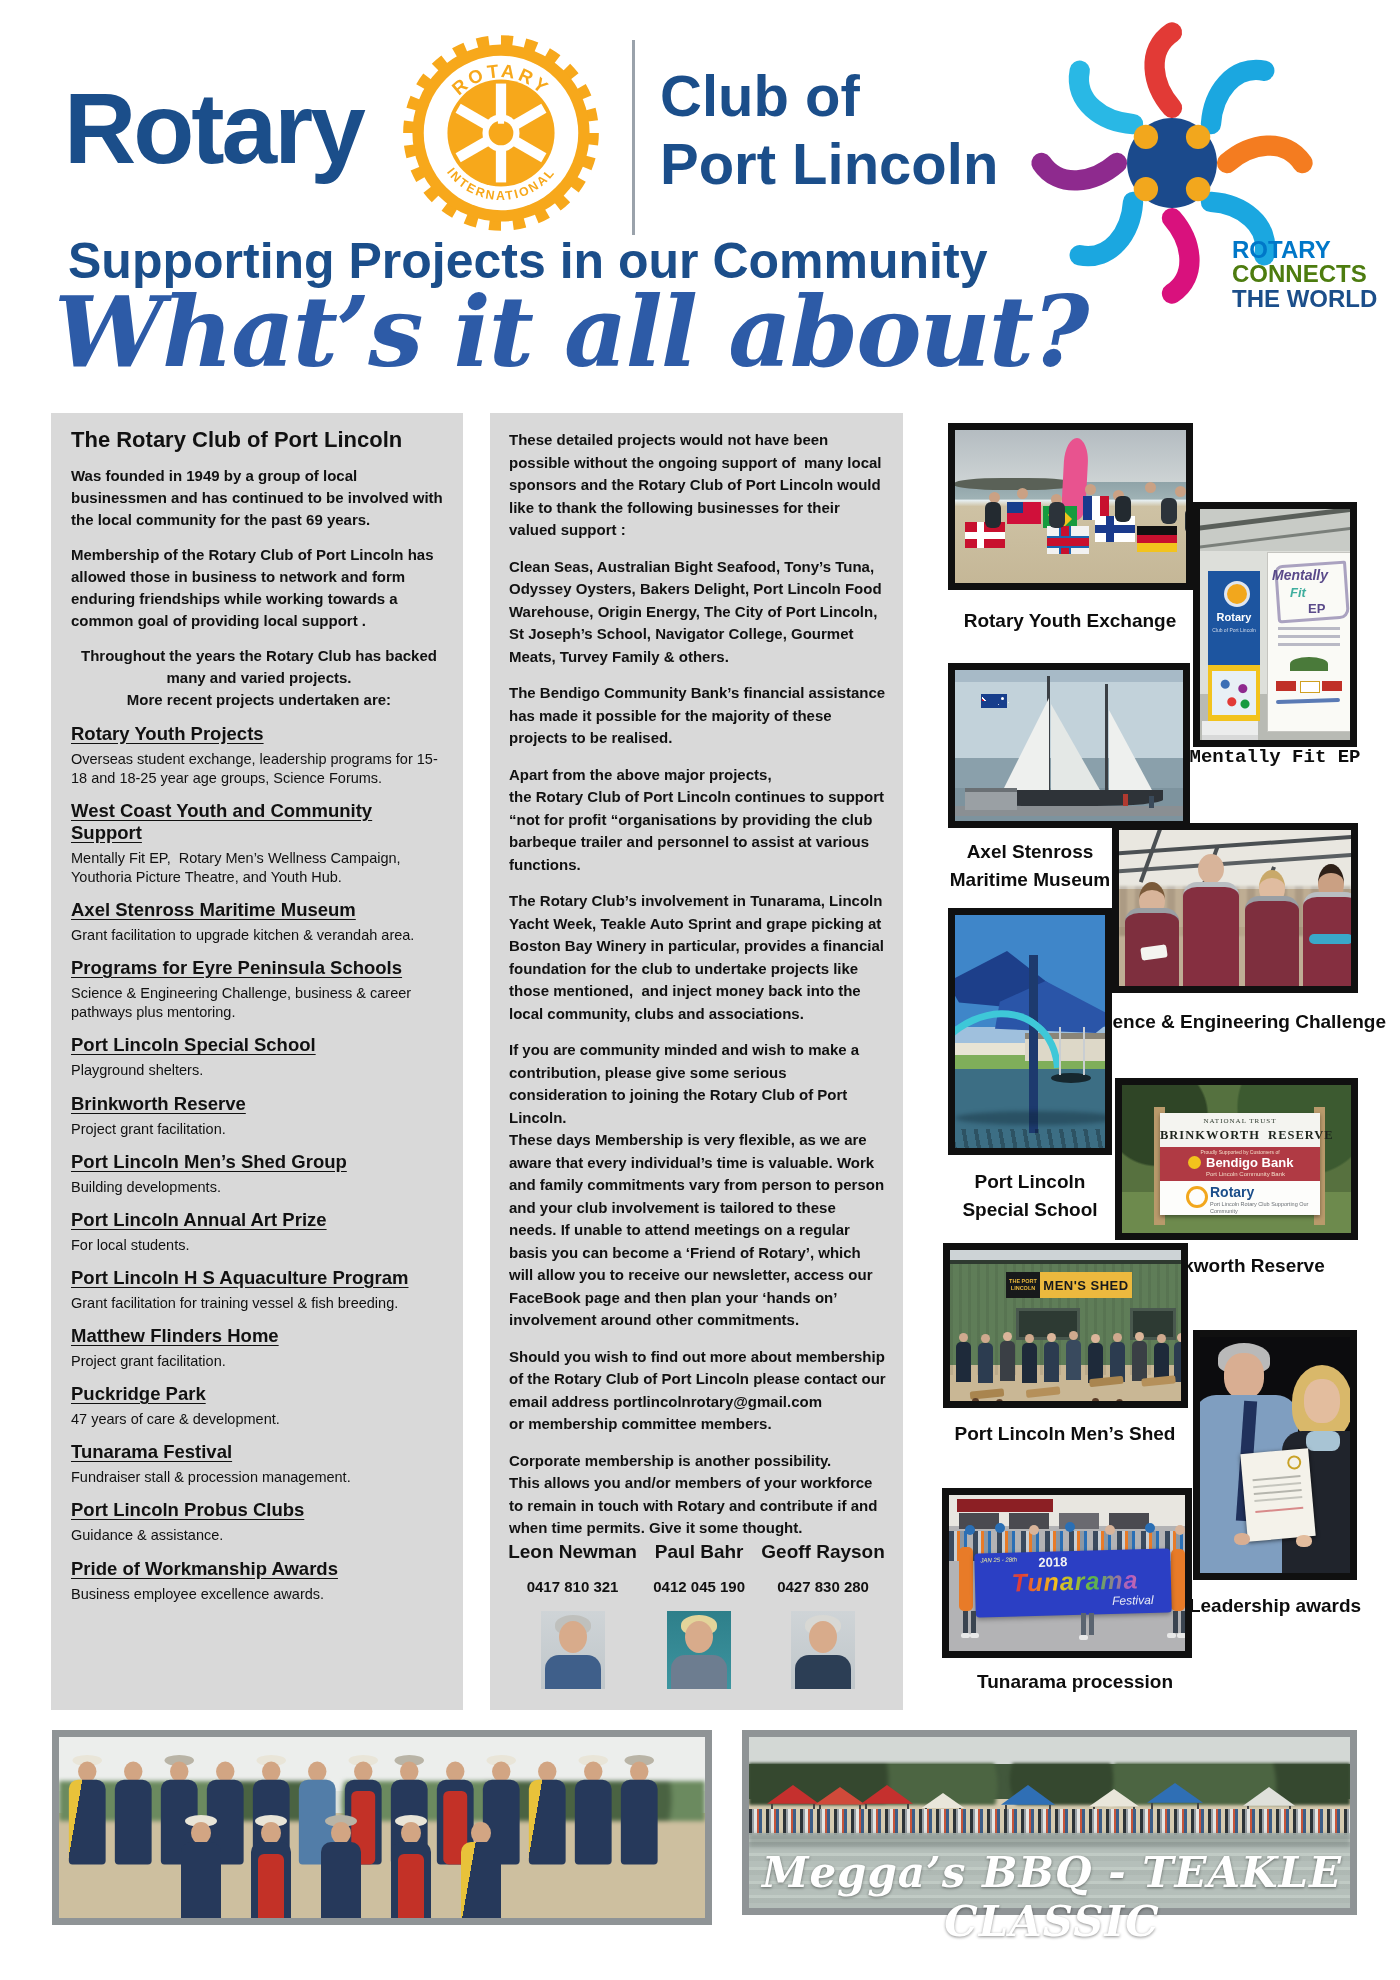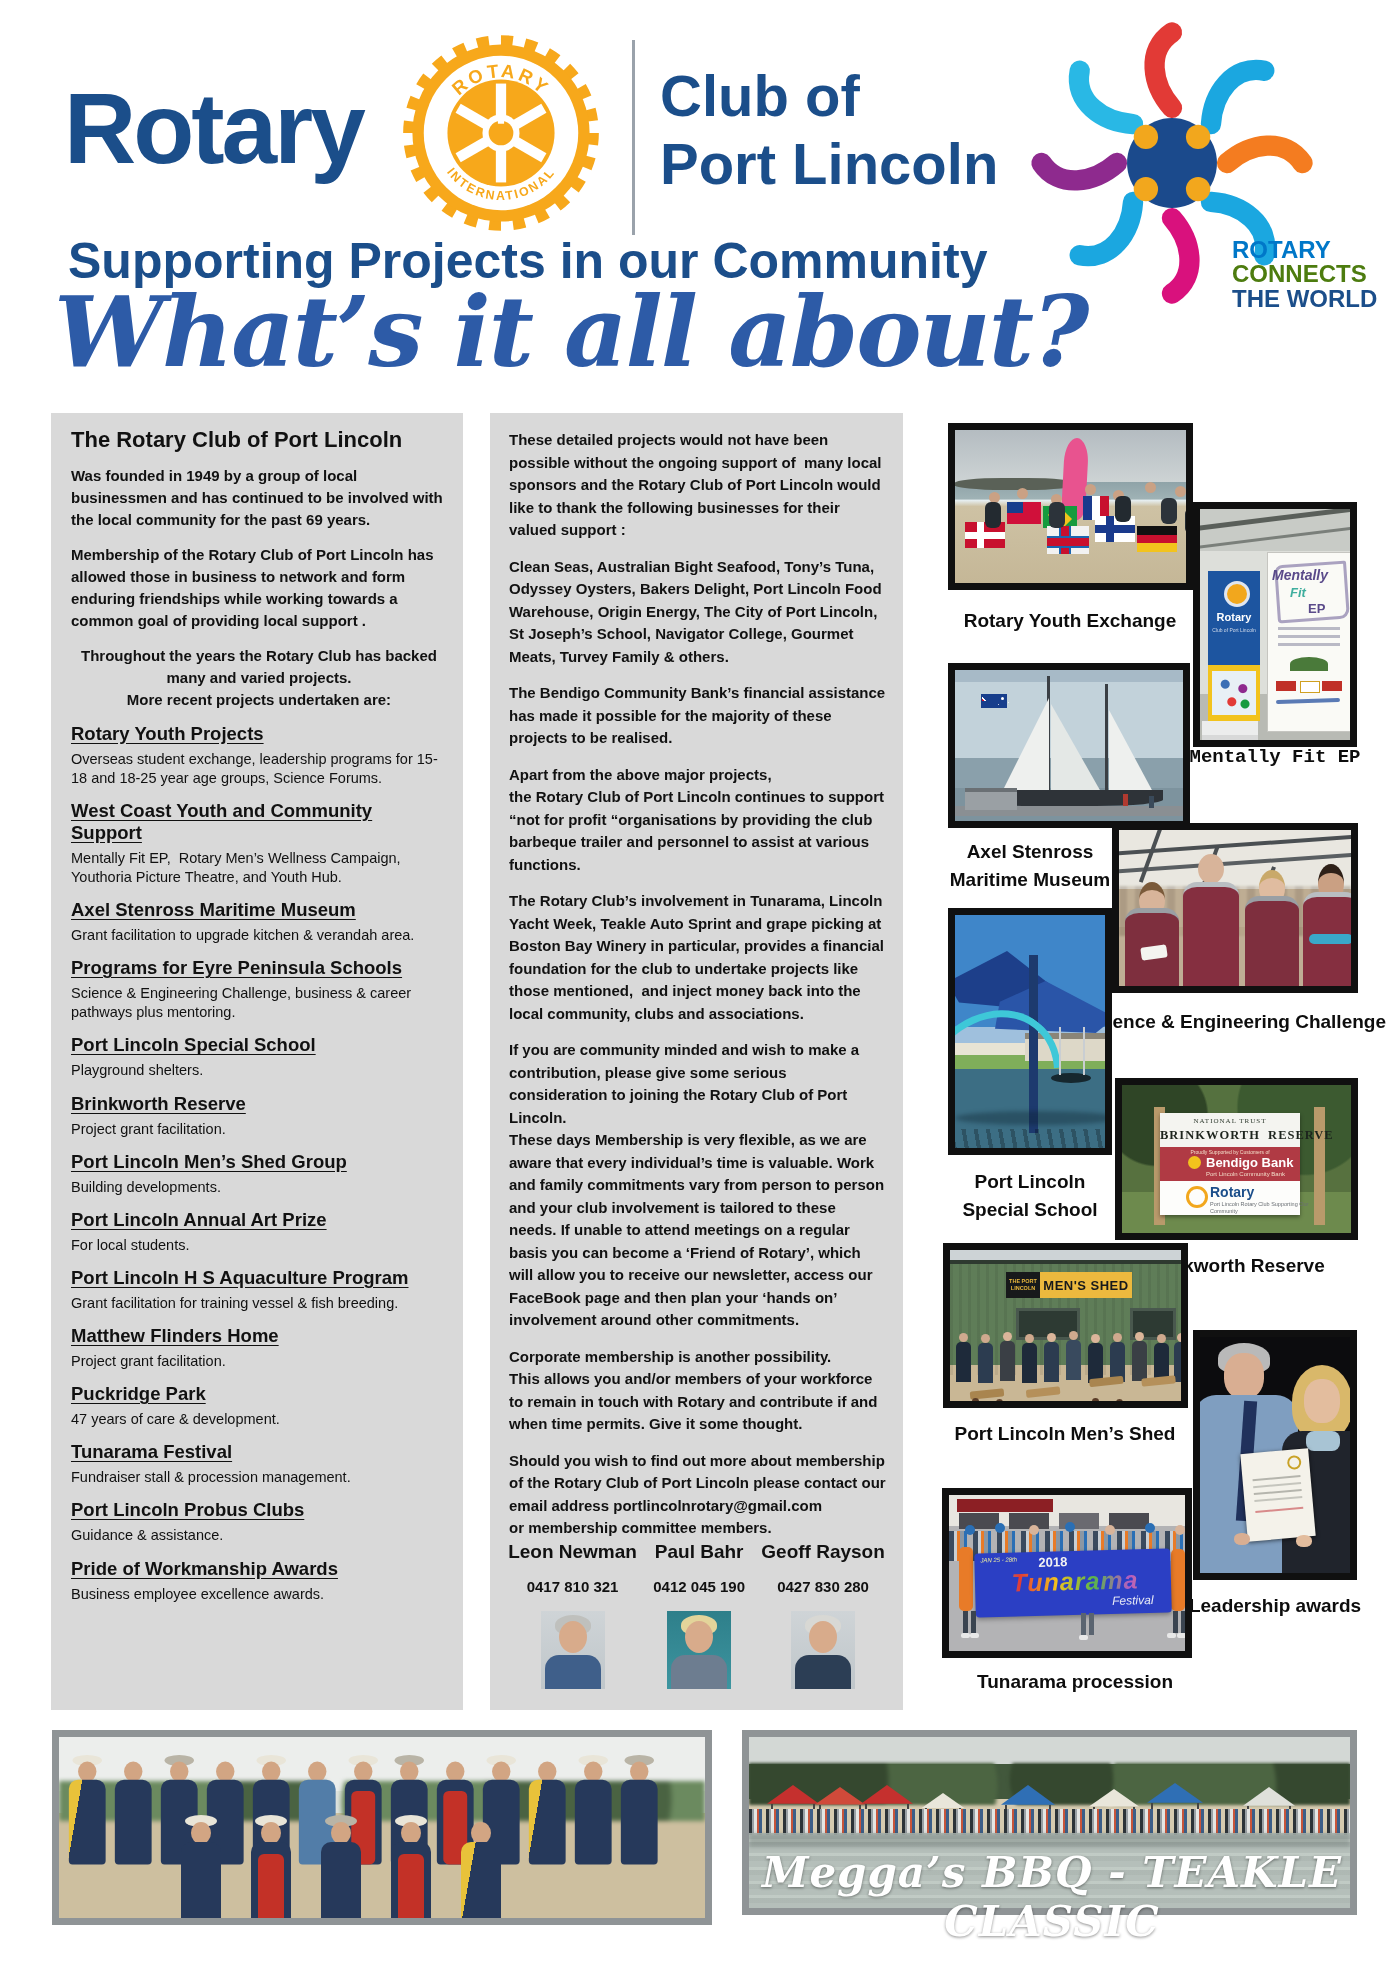--- a/index.html
+++ b/index.html
@@ -162,24 +162,24 @@
   <div class="graybox" style="left:490px;top:413px;width:413px;height:1297px;">
     <div class="mc-text">
       <p class="mc-p">These detailed projects would not have been possible without the ongoing support of  many local   sponsors and the Rotary Club of Port Lincoln would like to thank the following businesses for their valued support :</p>
       <p class="mc-p">Clean Seas, Australian Bight Seafood, Tony’s Tuna, Odyssey Oysters, Bakers Delight, Port Lincoln Food Warehouse, Origin Energy, The City of Port Lincoln, St Joseph’s School, Navigator College, Gourmet Meats, Turvey Family &amp; others.</p>
       <p class="mc-p">The Bendigo Community Bank’s financial assistance has made it possible for the majority of these projects to be realised.</p>
       <p class="mc-p">Apart from the above major projects,
 the Rotary Club of Port Lincoln continues to support “not for profit “organisations by providing the club barbeque trailer and personnel to assist at various functions.</p>
       <p class="mc-p">The Rotary Club’s involvement in Tunarama, Lincoln Yacht Week, Teakle Auto Sprint and grape picking at Boston Bay Winery in particular, provides a financial foundation for the club to undertake projects like those mentioned,  and inject money back into the local community, clubs and associations.</p>
       <p class="mc-p">If you are community minded and wish to make a contribution, please give some serious consideration to joining the Rotary Club of Port Lincoln.
 These days Membership is very flexible, as we are aware that every individual’s time is valuable. Work and family commitments vary from person to person and your club involvement is tailored to these needs. If unable to attend meetings on a regular basis you can become a ‘Friend of Rotary’, which will allow you to receive our newsletter, access our FaceBook page and then plan your ‘hands on’ involvement around other commitments.</p>
+      <p class="mc-p">Should you wish to find out more about membership of the Rotary Club of Port Lincoln please contact our email address portlincolnrotary@gmail.com
+or membership committee members.</p>
       <p class="mc-p">Corporate membership is another possibility.
 This allows you and/or members of your workforce to remain in touch with Rotary and contribute if and when time permits. Give it some thought.</p>
-      <p class="mc-p">Should you wish to find out more about membership of the Rotary Club of Port Lincoln please contact our email address portlincolnrotary@gmail.com
-or membership committee members.</p>
     </div>
     <div class="contacts">
       <div class="contact">
         <div class="cname">Leon Newman</div>
         <div class="cphone">0417 810 321</div>
         <div class="mug">
           <div class="hair" style="background:#bfc0bd;"></div>
           <div class="face"></div>
           <div class="torso" style="background:#3f5f8a;"></div>
         </div>
@@ -321,21 +321,21 @@
       <div class="abs" style="left:0;top:196px;width:164px;height:14px;background:rgba(10,30,40,.35);border-radius:50%;filter:blur(2px);"></div>
       <div class="abs" style="left:0;top:214px;width:164px;height:33px;background:repeating-linear-gradient(80deg,rgba(0,0,0,.25) 0 4px,transparent 4px 12px);"></div>
     </div>
   </div>
   <div class="cap" style="left:915px;top:1168px;width:230px;">Port Lincoln
 Special School</div>
 
   <div class="photo" style="left:1115px;top:1078px;width:243px;height:162px;">
     <div class="scene" style="background:radial-gradient(circle at 15% 20%,#2f4526 0 22%,transparent 23%),radial-gradient(circle at 80% 15%,#3c5a30 0 30%,transparent 31%),radial-gradient(circle at 50% 0%,#55713f 0 40%,transparent 41%),linear-gradient(#57713f 0 72%,#6d8a4d 72%);">
       <div class="abs" style="left:32px;top:22px;width:11px;height:118px;background:#b99a6b;box-shadow:160px 0 0 #b99a6b;"></div>
-      <div class="abs" style="left:38px;top:28px;width:140px;height:102px;background:#f4f4f0;box-shadow:0 2px 4px rgba(0,0,0,.4);">
+      <div class="abs" style="left:38px;top:28px;width:160px;height:102px;background:#f4f4f0;box-shadow:0 2px 4px rgba(0,0,0,.4);">
         <div style="position:absolute;left:0;top:4px;width:100%;text-align:center;font-size:7px;letter-spacing:1px;color:#2e3a2e;font-family:'Liberation Serif',serif;">NATIONAL TRUST</div>
         <div style="position:absolute;left:0;top:15px;width:100%;text-align:center;font-size:12.5px;font-weight:bold;letter-spacing:1px;color:#1d241d;font-family:'Liberation Serif',serif;white-space:pre;">BRINKWORTH  RESERVE</div>
         <div style="position:absolute;left:0;top:34px;width:100%;height:34px;background:#b03a44;">
           <div style="position:absolute;left:0;top:2px;width:100%;text-align:center;font-size:5px;color:#f2dcc8;">Proudly Supported by Customers of</div>
           <div style="position:absolute;left:28px;top:9px;width:13px;height:13px;border-radius:50%;background:#f2c31d;"></div>
           <div style="position:absolute;left:46px;top:8px;font-size:13px;font-weight:bold;color:#fff;">Bendigo Bank</div>
           <div style="position:absolute;left:46px;top:24px;font-size:6px;color:#f2dcc8;">Port Lincoln Community Bank</div>
         </div>
         <div style="position:absolute;left:0;top:68px;width:100%;height:34px;background:#fdfdfb;">
           <div style="position:absolute;left:26px;top:5px;width:16px;height:16px;border-radius:50%;border:3px solid #f2a71d;"></div>

